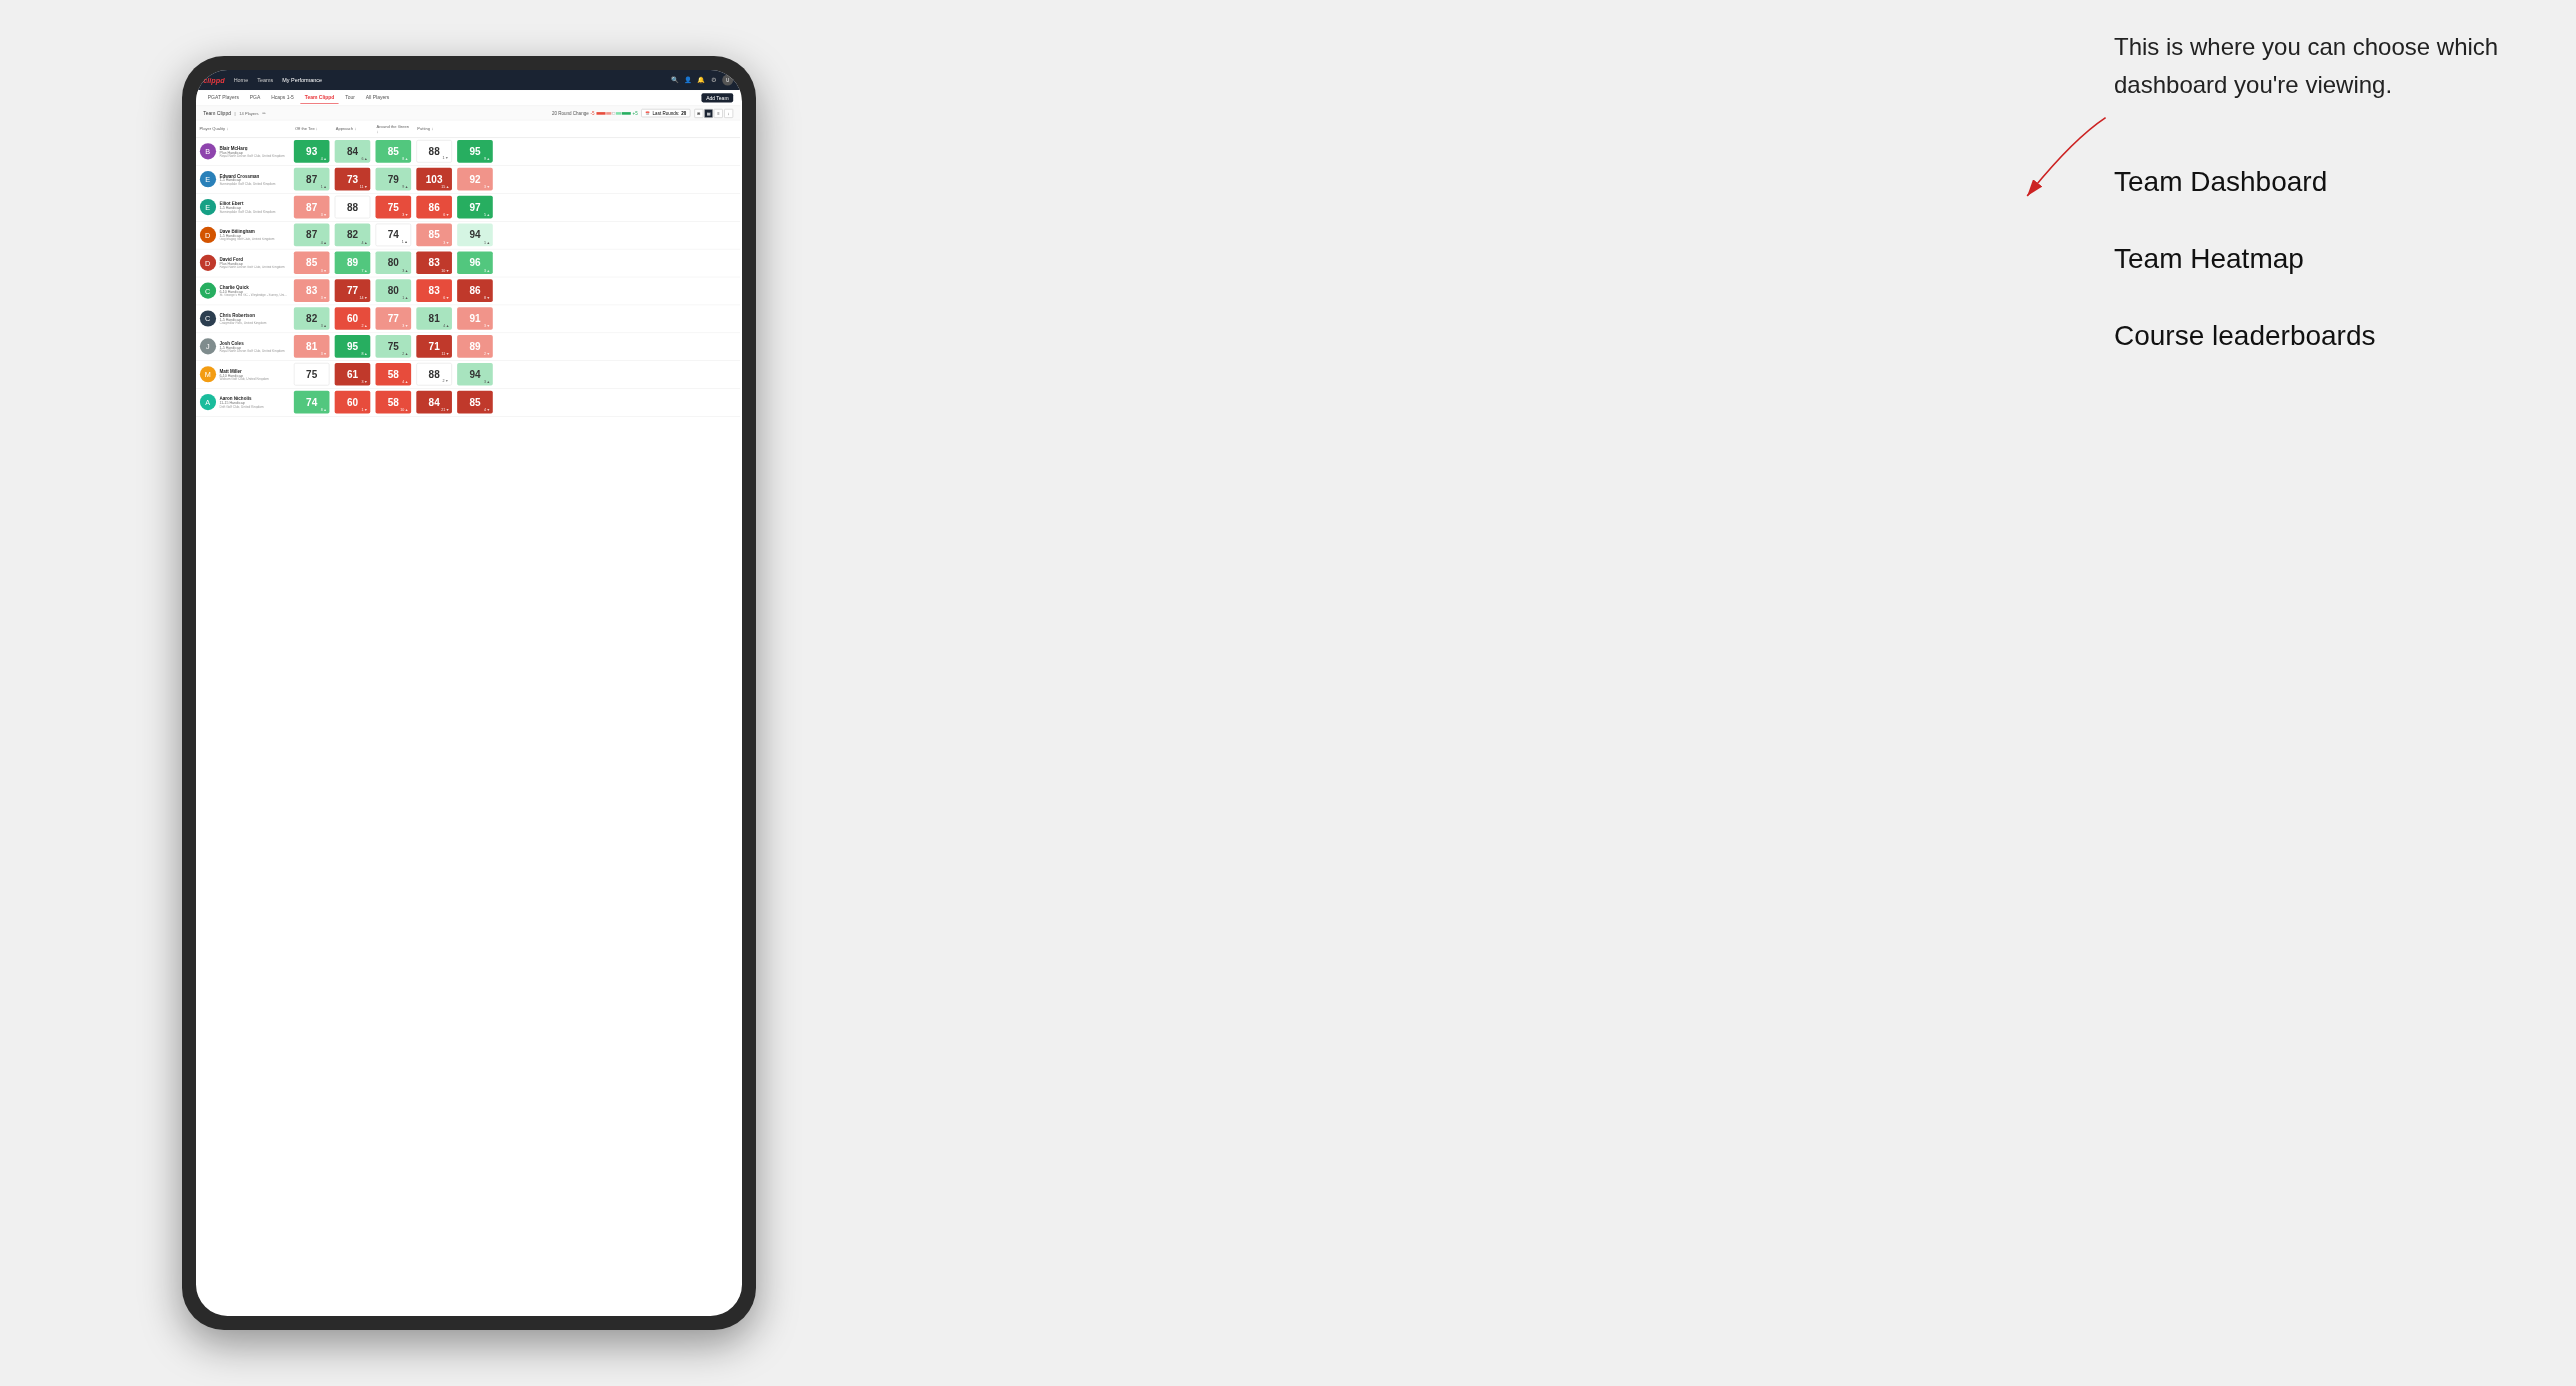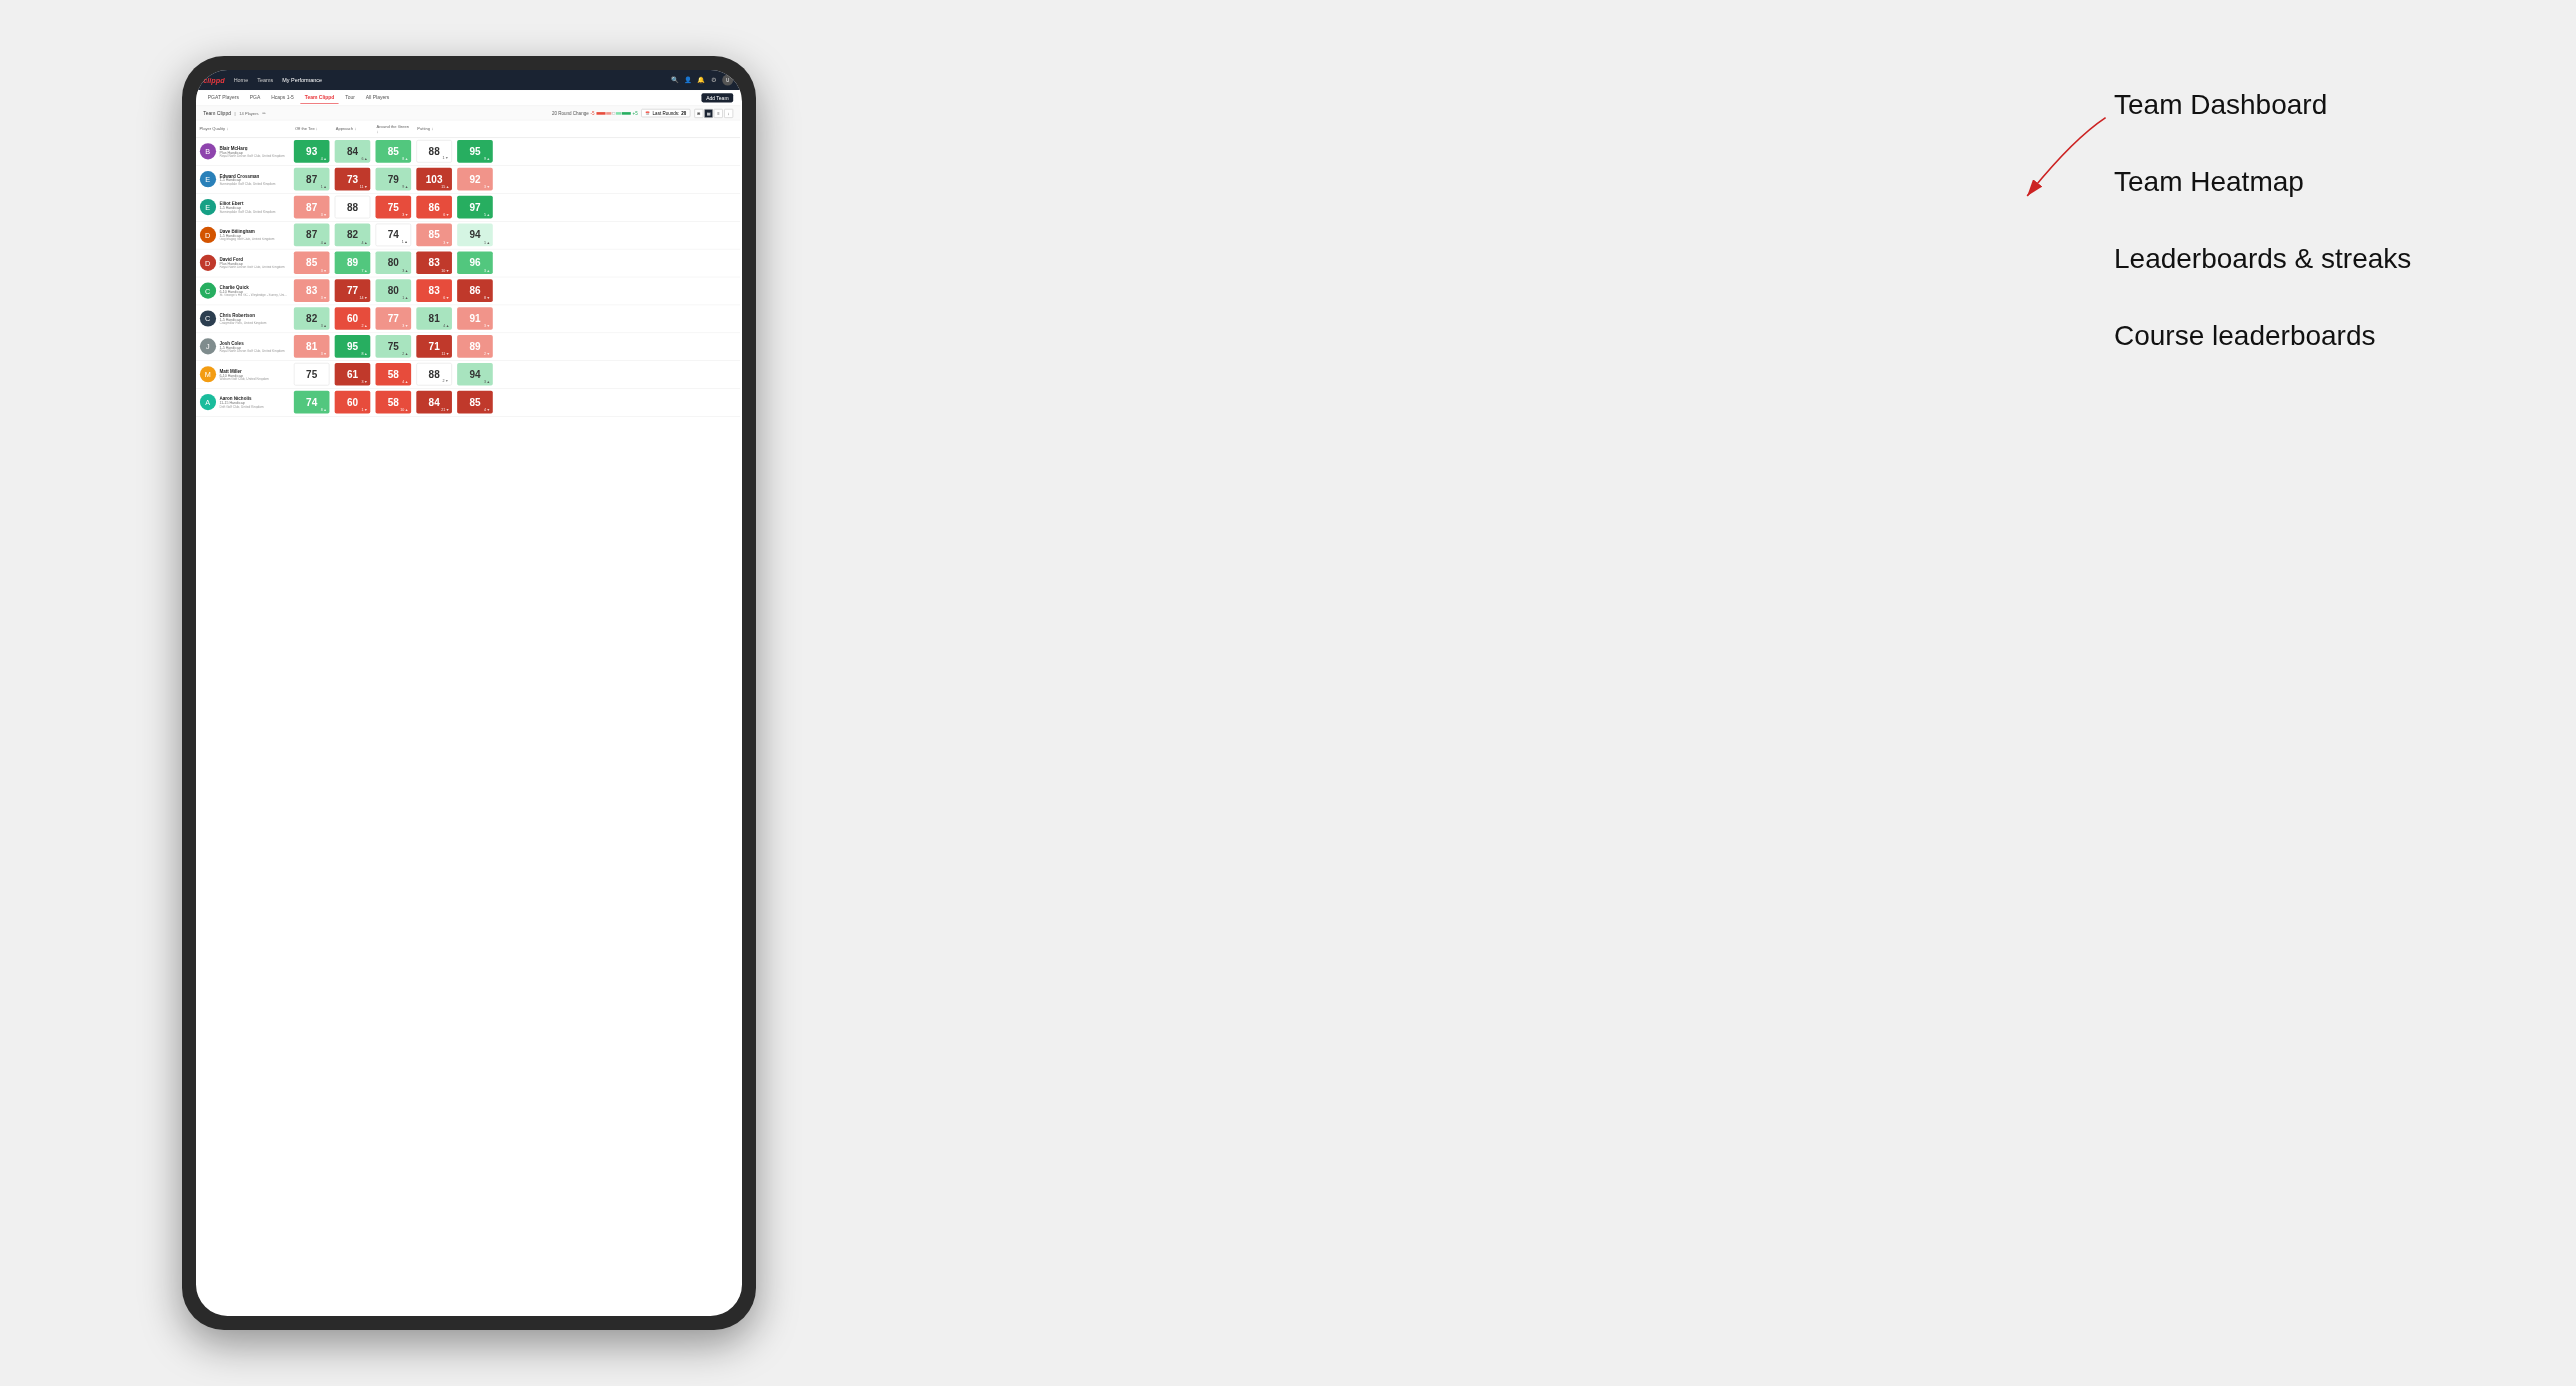--- a/index.html
+++ b/index.html
@@ -339,34 +339,34 @@
       width: 840px;
       height: 644px;
       display: flex;
       flex-direction: column;
     }
   </style>
 </head>
 <body>
 
 <div class="annotation-area">
+  <div class="annotation-text">This is where you can choose which dashboard you're viewing.</div>
 
   <svg class="annotation-arrow" viewBox="0 0 300 200" style="position:absolute;top:84px;right:378px;width:196px;height:112px;">
     <defs>
       <marker id="arrowhead" markerWidth="10" markerHeight="7" refX="10" refY="3.5" orient="auto">
         <polygon points="0 0, 10 3.5, 0 7" fill="#cc2222"></polygon>
       </marker>
     </defs>
     <path d="M 260 10 Q 200 50 120 150" stroke="#cc2222" stroke-width="3" fill="none" marker-end="url(#arrowhead)"></path>
   </svg>
 
   <div class="annotation-list">
     <div class="annotation-list-item active">Team Dashboard</div>
     <div class="annotation-list-item">Team Heatmap</div>
-    <div class="annotation-list-item">Leaderboards &amp; streaks</div>
     <div class="annotation-list-item">Course leaderboards</div>
   </div>
 </div>
 
 <div class="tablet-frame">
   <div class="tablet-inner">
     <div class="tablet-content-wrapper">
       <div class="app-container">
 
         <div class="app-nav">

